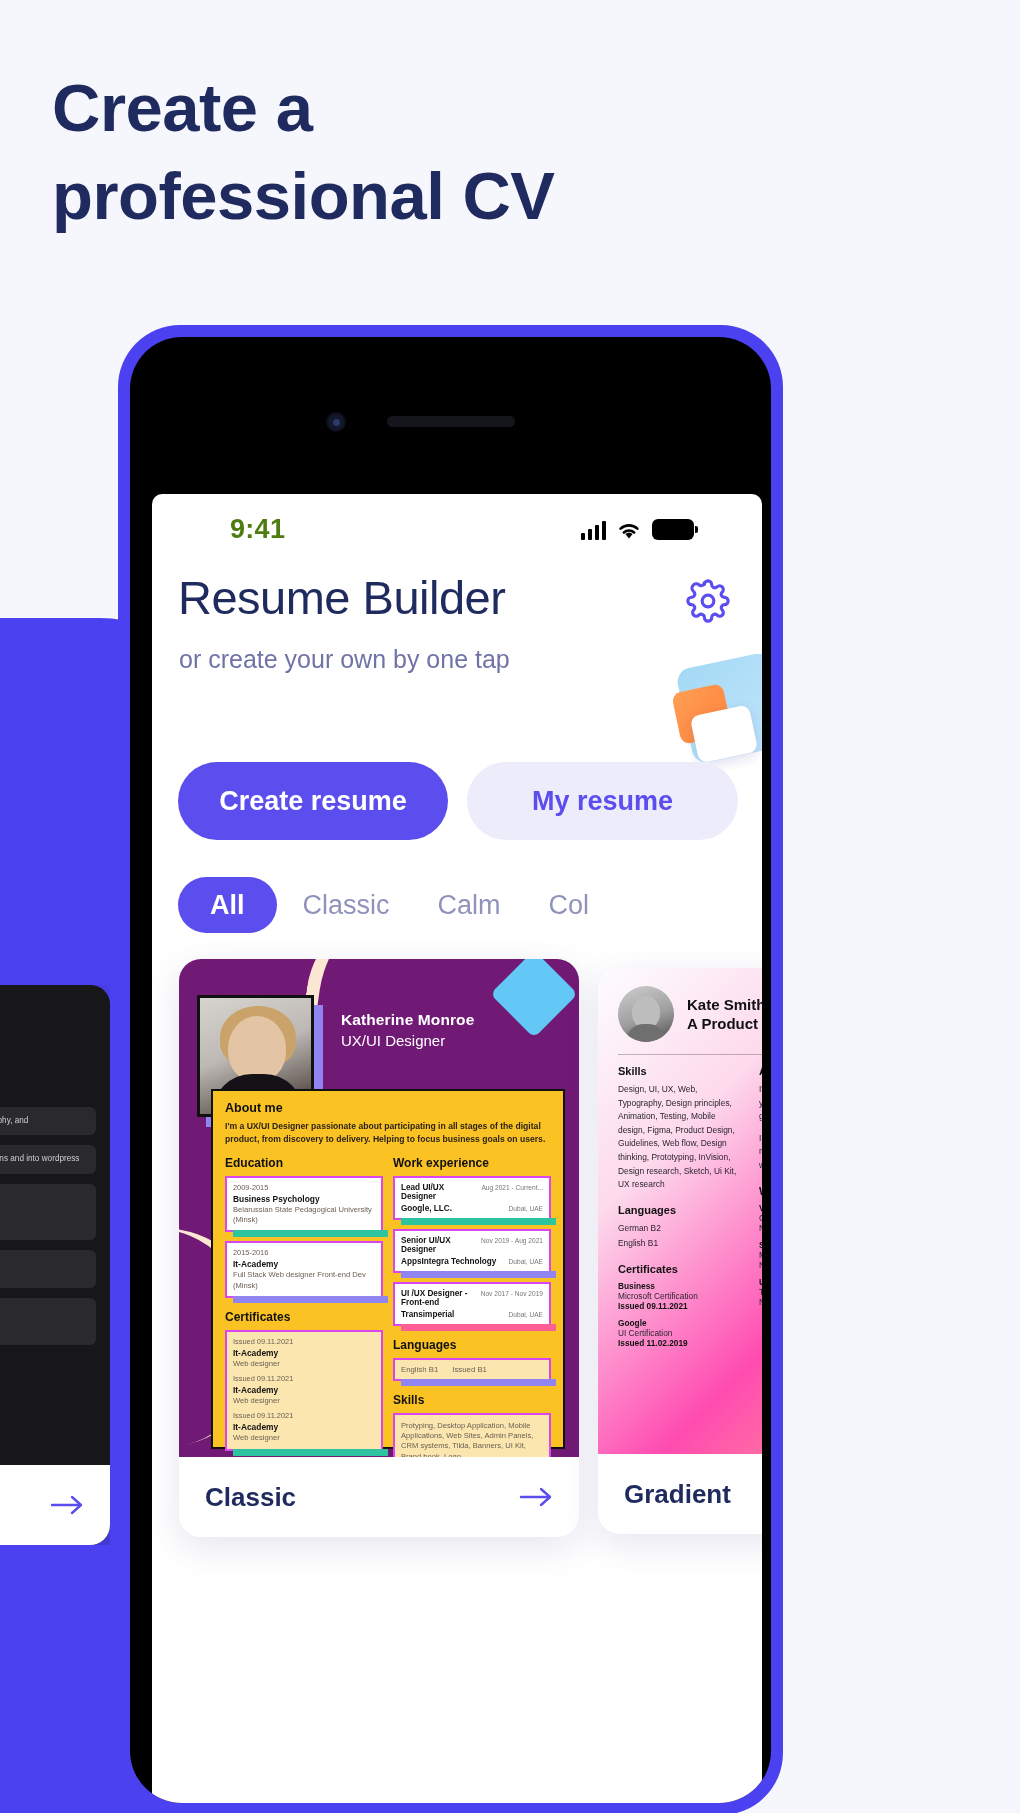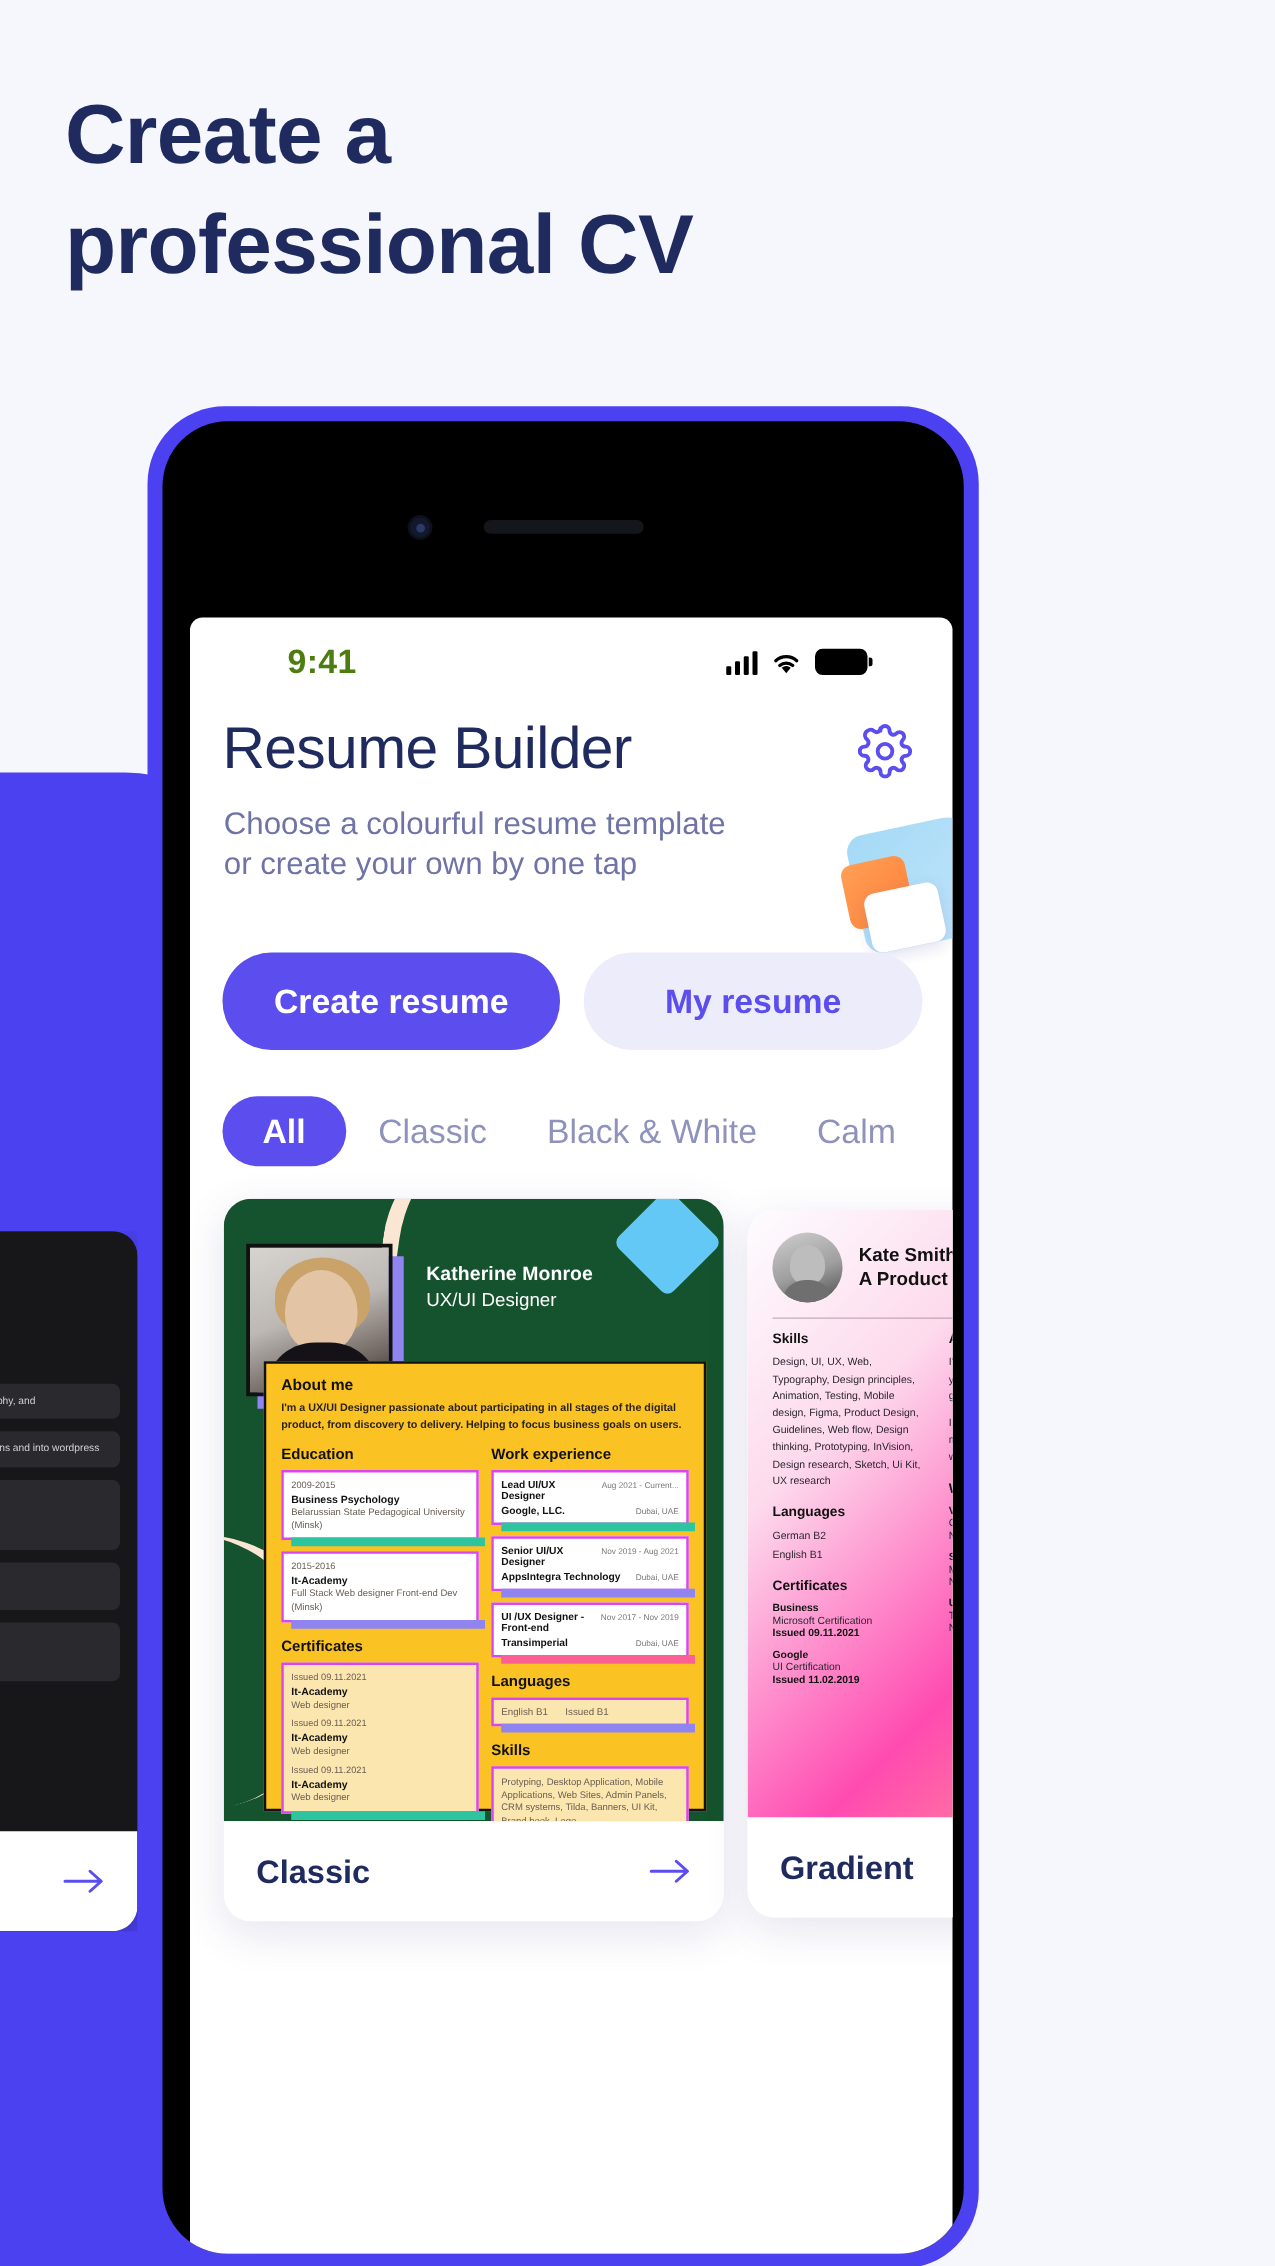--- a/index.html
+++ b/index.html
@@ -285,21 +285,21 @@
     font-weight: bold;
     color: #1f2a5e;
   }
   .arrow svg { display: block; }
 
   
   #card-classic { left: 27px; top: 0; width: 400px; height: 578px; }
   .classic-art {
     position: absolute;
     left: 0; top: 0; right: 0; bottom: 80px;
-    background: #14532d;
+    background: #701a75;
     overflow: hidden;
   }
   .classic-art .swirl {
     position: absolute;
     left: 120px; top: -60px;
     width: 150px; height: 300px;
     border-left: 13px solid #fbe6d3;
     border-radius: 100px 0 0 100px;
     transform: rotate(8deg);
   }
@@ -530,33 +530,31 @@
 
       <div class="app-title">Resume Builder</div>
       <div class="gear">
         <svg width="44" height="44" viewBox="0 0 24 24" fill="none" stroke="#5b4dee" stroke-width="1.7" stroke-linecap="round" stroke-linejoin="round">
           <circle cx="12" cy="12" r="3.2"></circle>
           <path d="M19.4 15a1.7 1.7 0 0 0 .34 1.87l.06.06a2 2 0 1 1-2.83 2.83l-.06-.06a1.7 1.7 0 0 0-1.87-.34 1.7 1.7 0 0 0-1 1.55V21a2 2 0 1 1-4 0v-.1a1.7 1.7 0 0 0-1.1-1.55 1.7 1.7 0 0 0-1.87.34l-.06.06A2 2 0 1 1 4.2 16.9l.06-.06a1.7 1.7 0 0 0 .34-1.87 1.7 1.7 0 0 0-1.55-1H3a2 2 0 1 1 0-4h.1a1.7 1.7 0 0 0 1.55-1.1 1.7 1.7 0 0 0-.34-1.87l-.06-.06A2 2 0 1 1 7.08 3.1l.06.06a1.7 1.7 0 0 0 1.87.34H9a1.7 1.7 0 0 0 1-1.55V3a2 2 0 1 1 4 0v.1a1.7 1.7 0 0 0 1 1.55 1.7 1.7 0 0 0 1.87-.34l.06-.06a2 2 0 1 1 2.83 2.83l-.06.06a1.7 1.7 0 0 0-.34 1.87V9a1.7 1.7 0 0 0 1.55 1H21a2 2 0 1 1 0 4h-.1a1.7 1.7 0 0 0-1.5 1z"></path>
         </svg>
       </div>
 
       <div class="subtitle">
-        <div>Choose a colourful  resume template</div>
         <div>or create your own by one tap</div>
       </div>
 
       <div class="cta-row">
         <button class="btn btn-primary">Create resume</button>
         <button class="btn btn-secondary">My resume</button>
       </div>
 
       <div class="tabs">
         <div class="tab active">All</div>
         <div class="tab">Classic</div>
-        <div class="tab">Black &amp; White</div>
         <div class="tab">Calm</div>
         <div class="tab">Col</div>
       </div>
 
       <div class="cards">
 
         <div class="tcard" id="card-classic">
           <div class="classic-art">
             <span class="swirl"></span>
               <span class="swirl2"></span>

